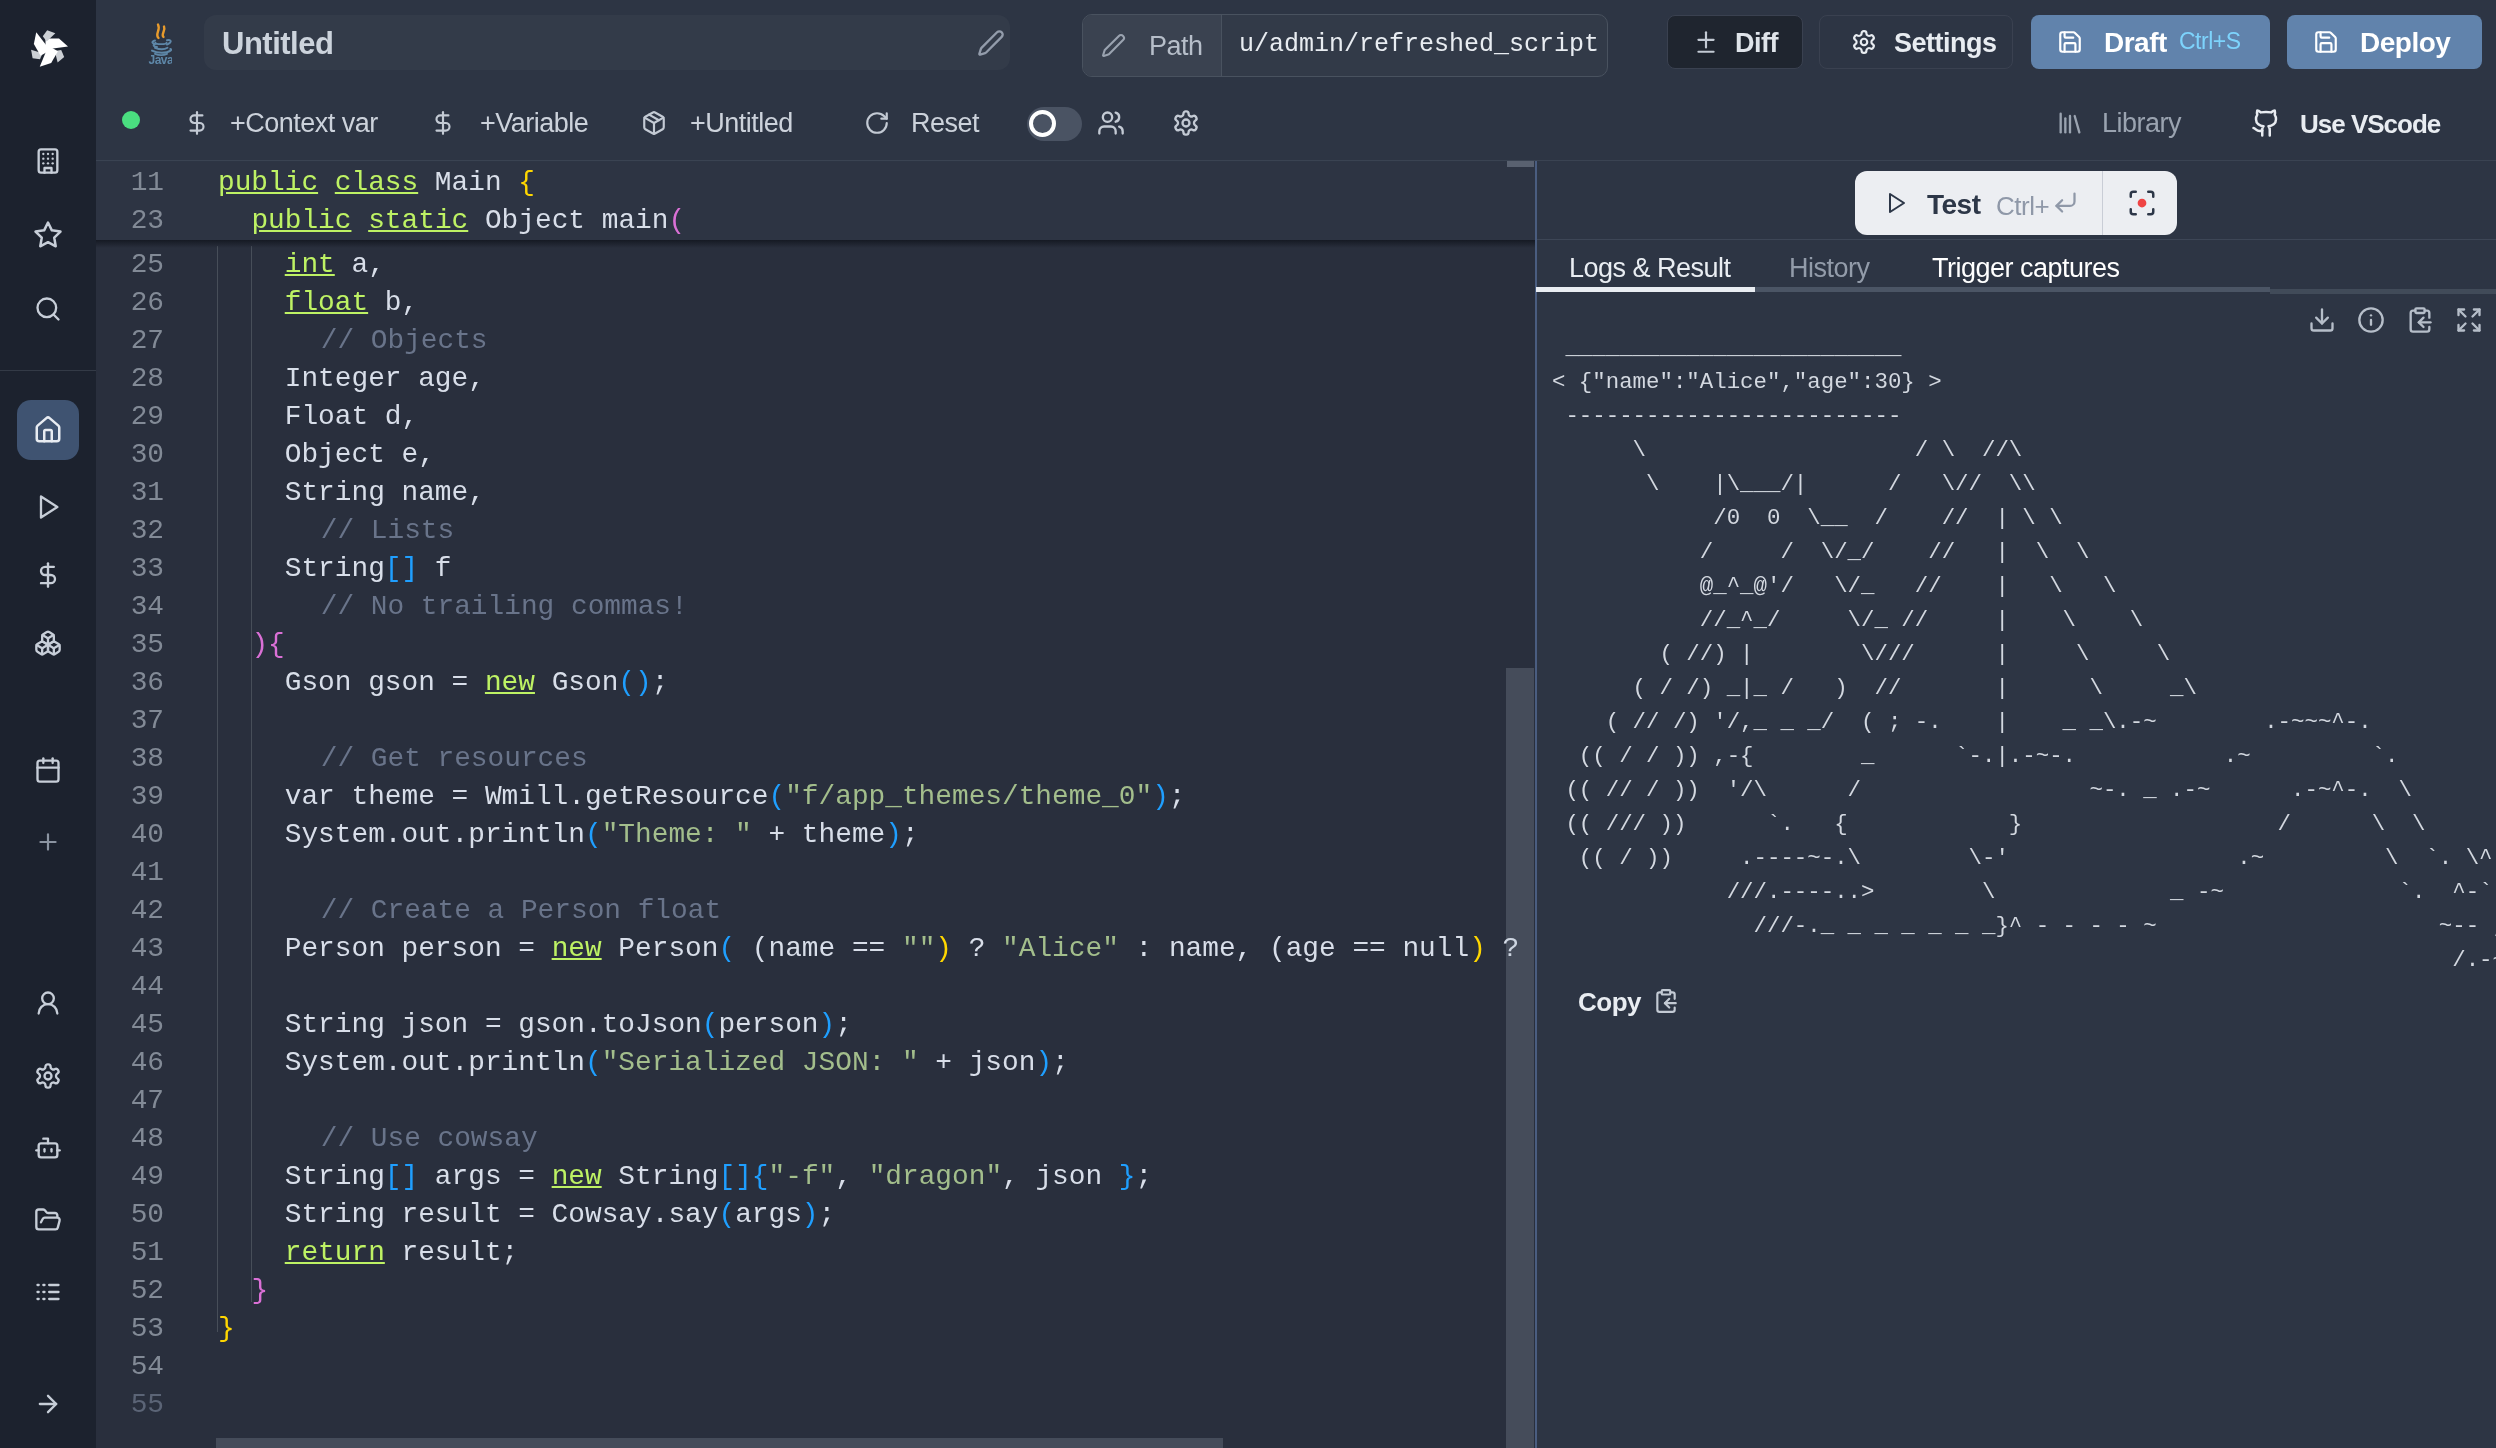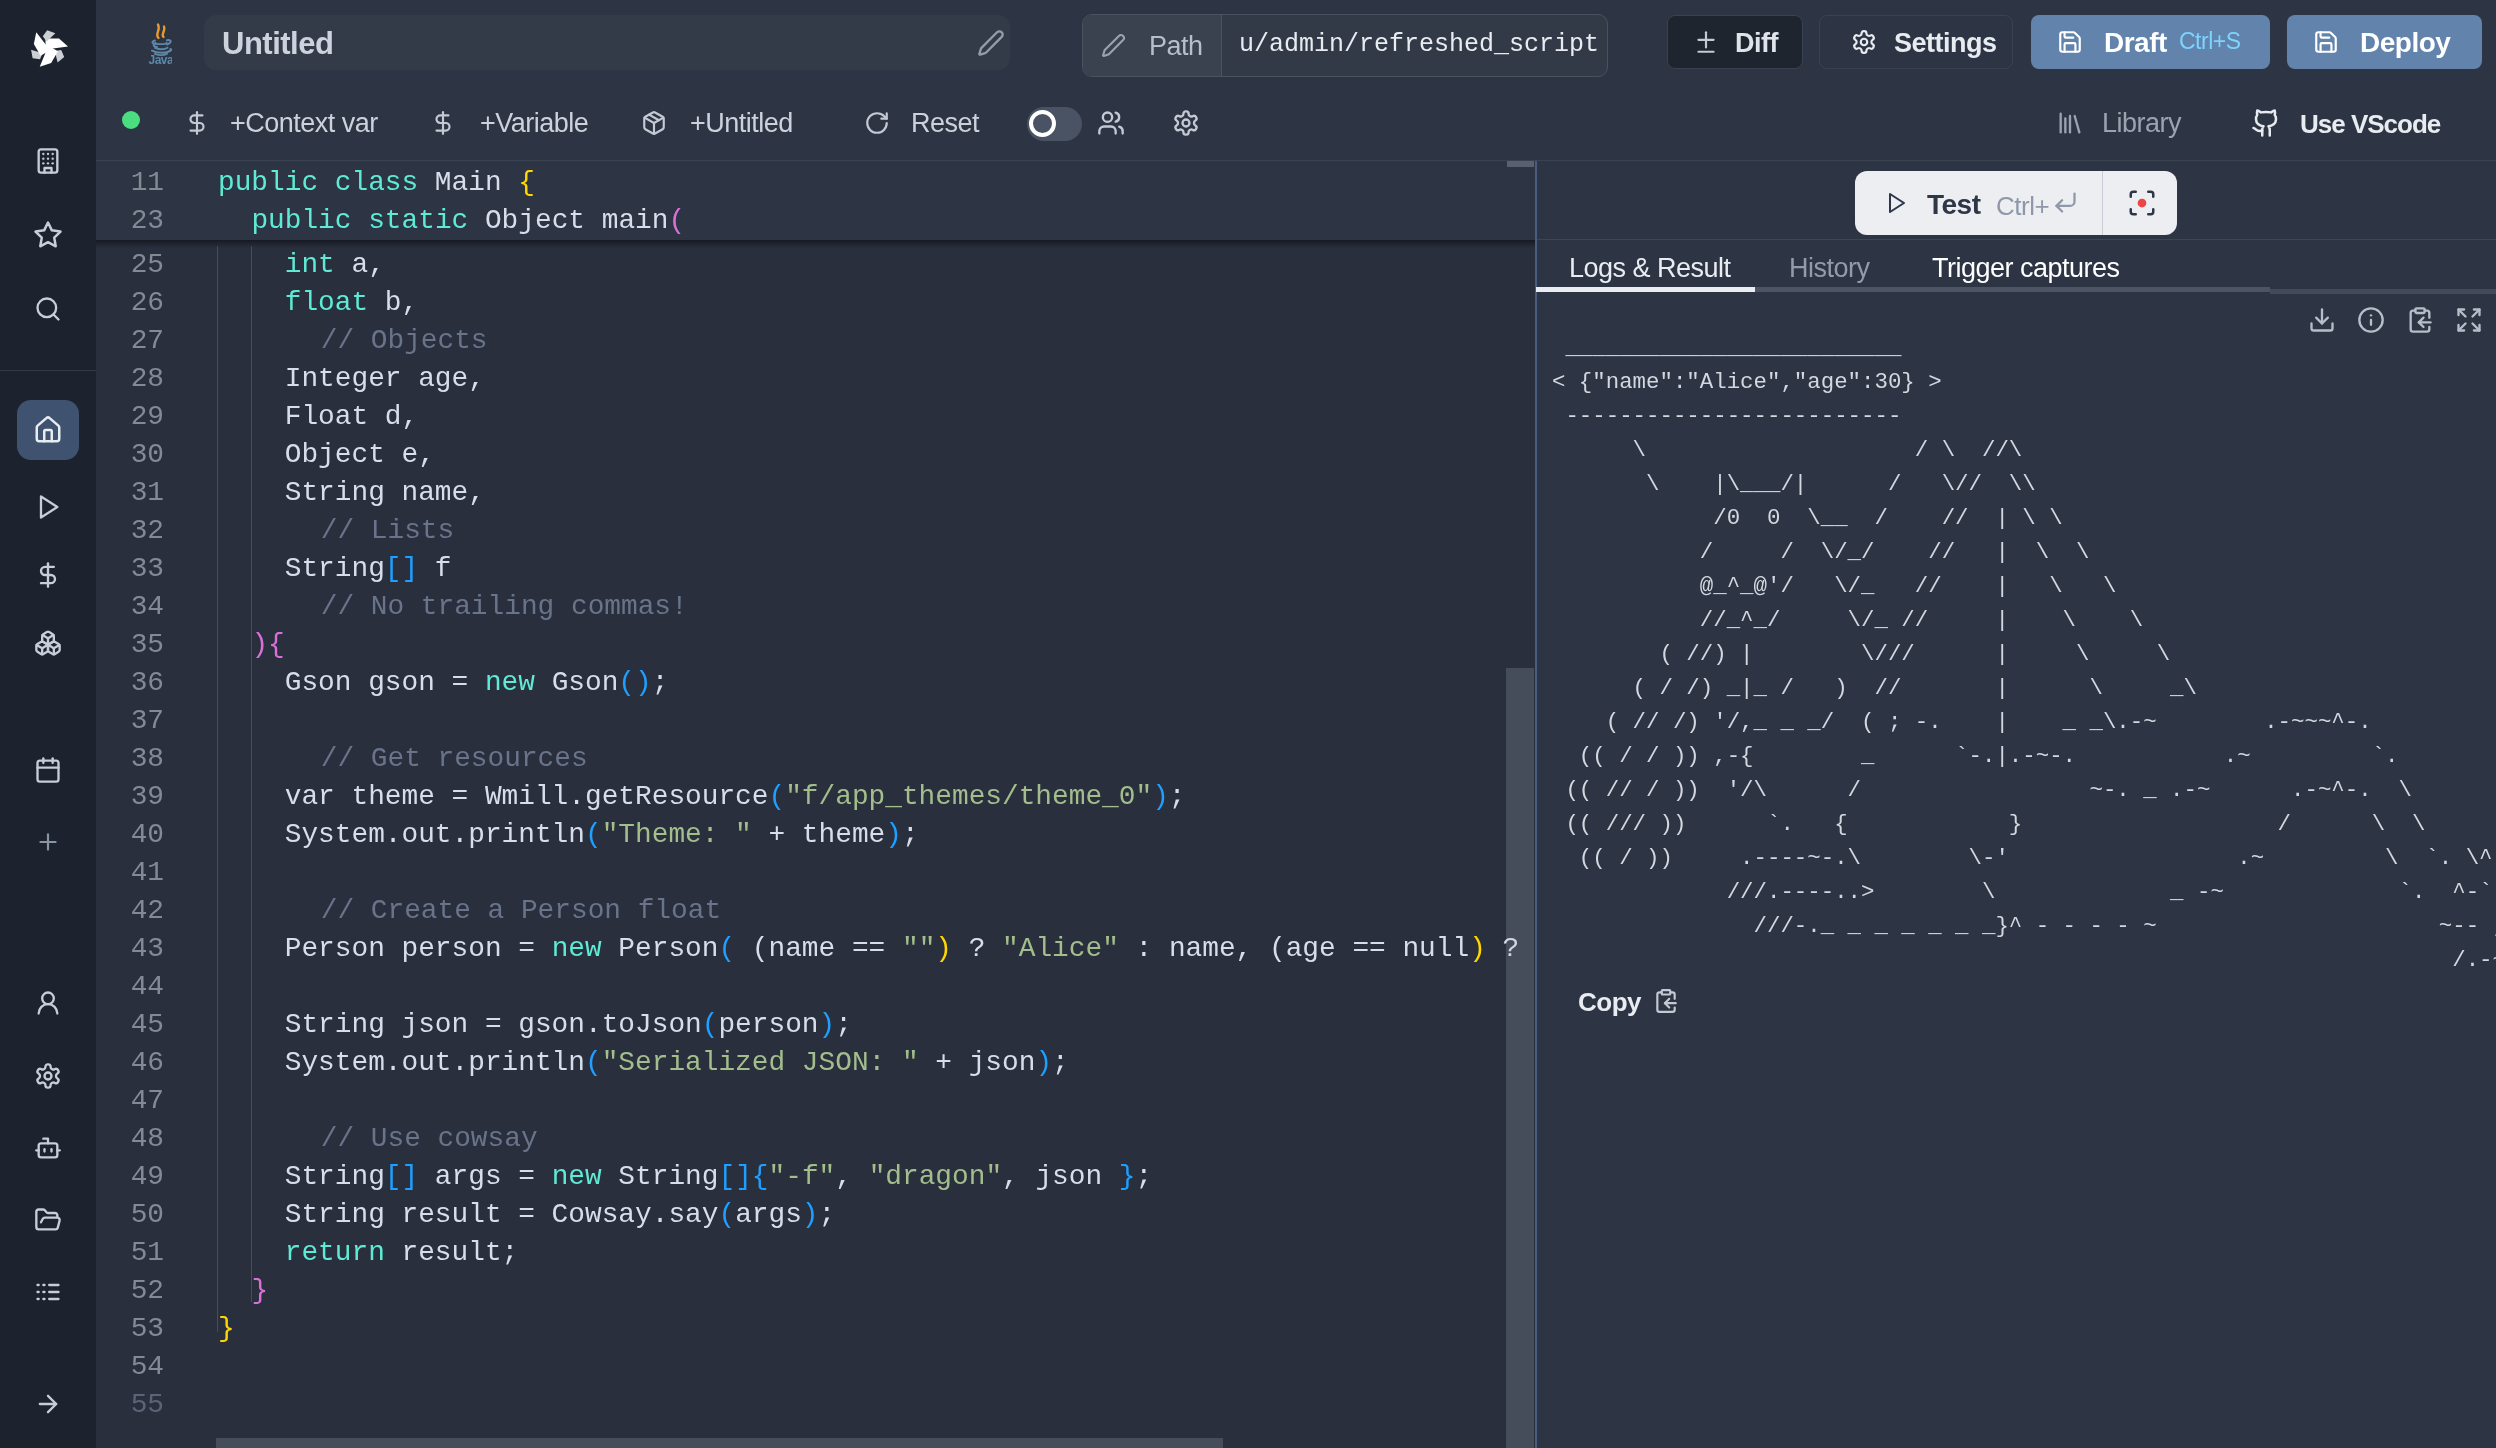--- a/index.html
+++ b/index.html
@@ -1,21 +1,21 @@
 <!DOCTYPE html>
 <html><head>
 <meta charset="utf-8">
 <style>
   * { margin:0; padding:0; box-sizing:border-box; }
   html,body { width:2496px; height:1448px; overflow:hidden; background:#2d3544; font-family:"Liberation Sans", sans-serif; letter-spacing:-0.5px; }
   .abs { position:absolute; }
   svg.ic { position:absolute; fill:none; stroke:currentColor; stroke-width:2; stroke-linecap:round; stroke-linejoin:round; }
   pre { font-family:"Liberation Mono", monospace; letter-spacing:0; }
   
-  .k { color:#5eead4; }
+  .k { color:#bef264;text-decoration:underline; }
   .s { color:#a3be8c; }
   .c { color:#69748a;margin-left:36px; }
   .y { color:#ffd700; }
   .p { color:#da70d6; }
   .b { color:#1f9fff; }
 </style>
 </head>
 <body>
 
 <div class="abs" id="editor" style="left:96px; top:162px; width:1440px; height:1286px; background:#292f3d;"></div>

